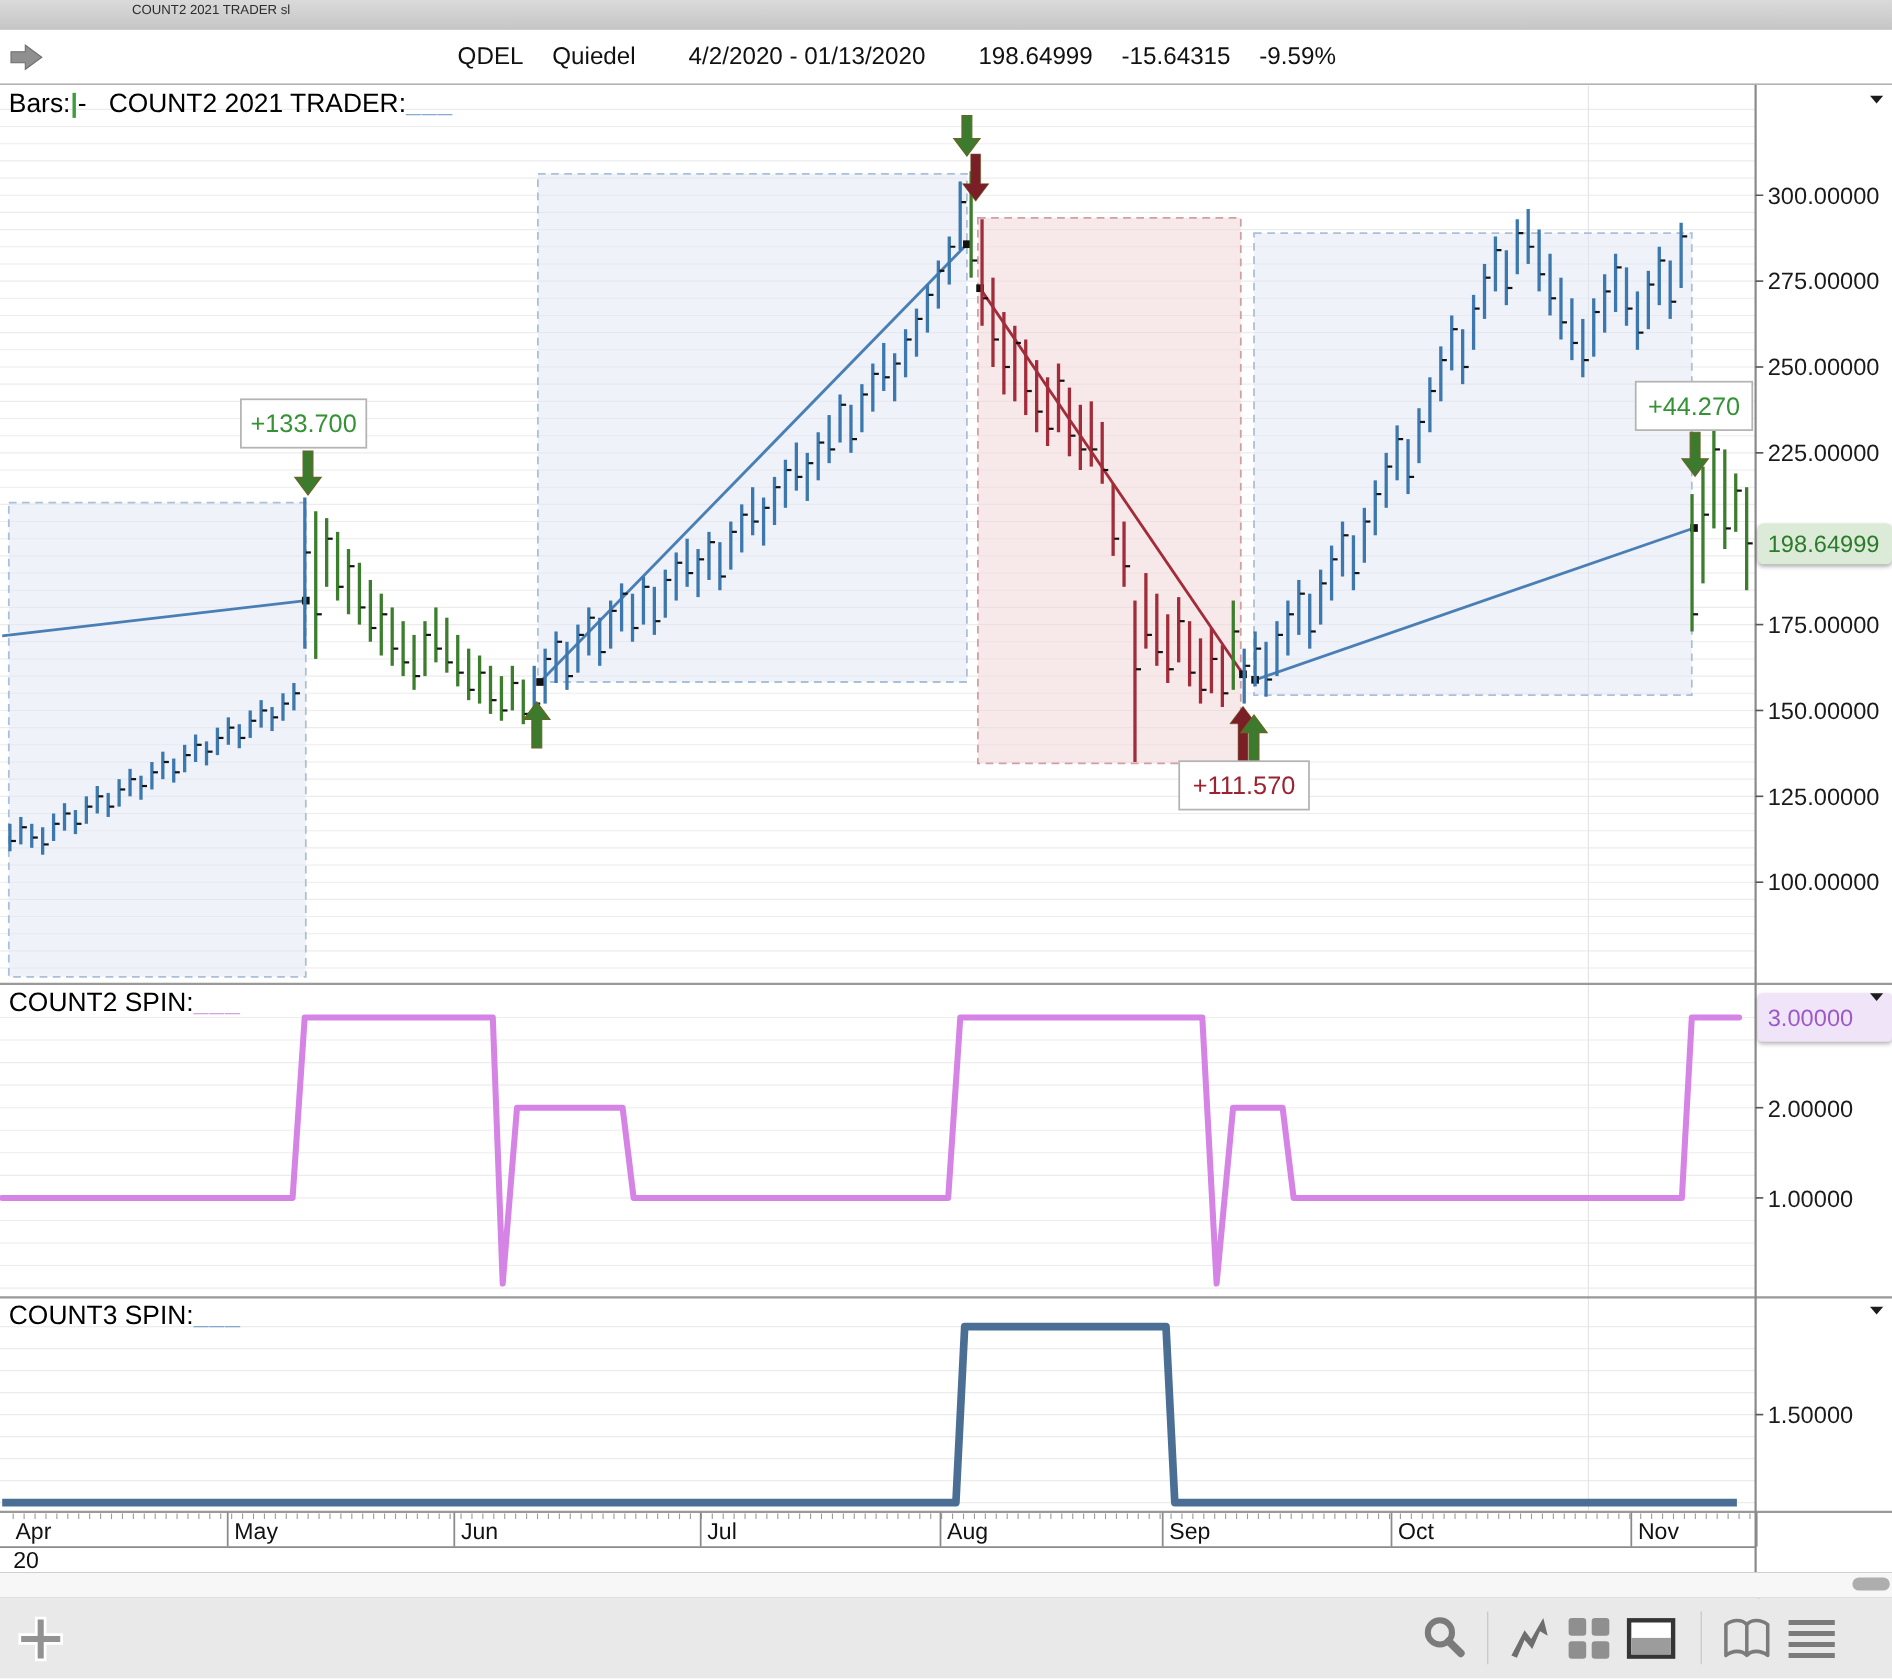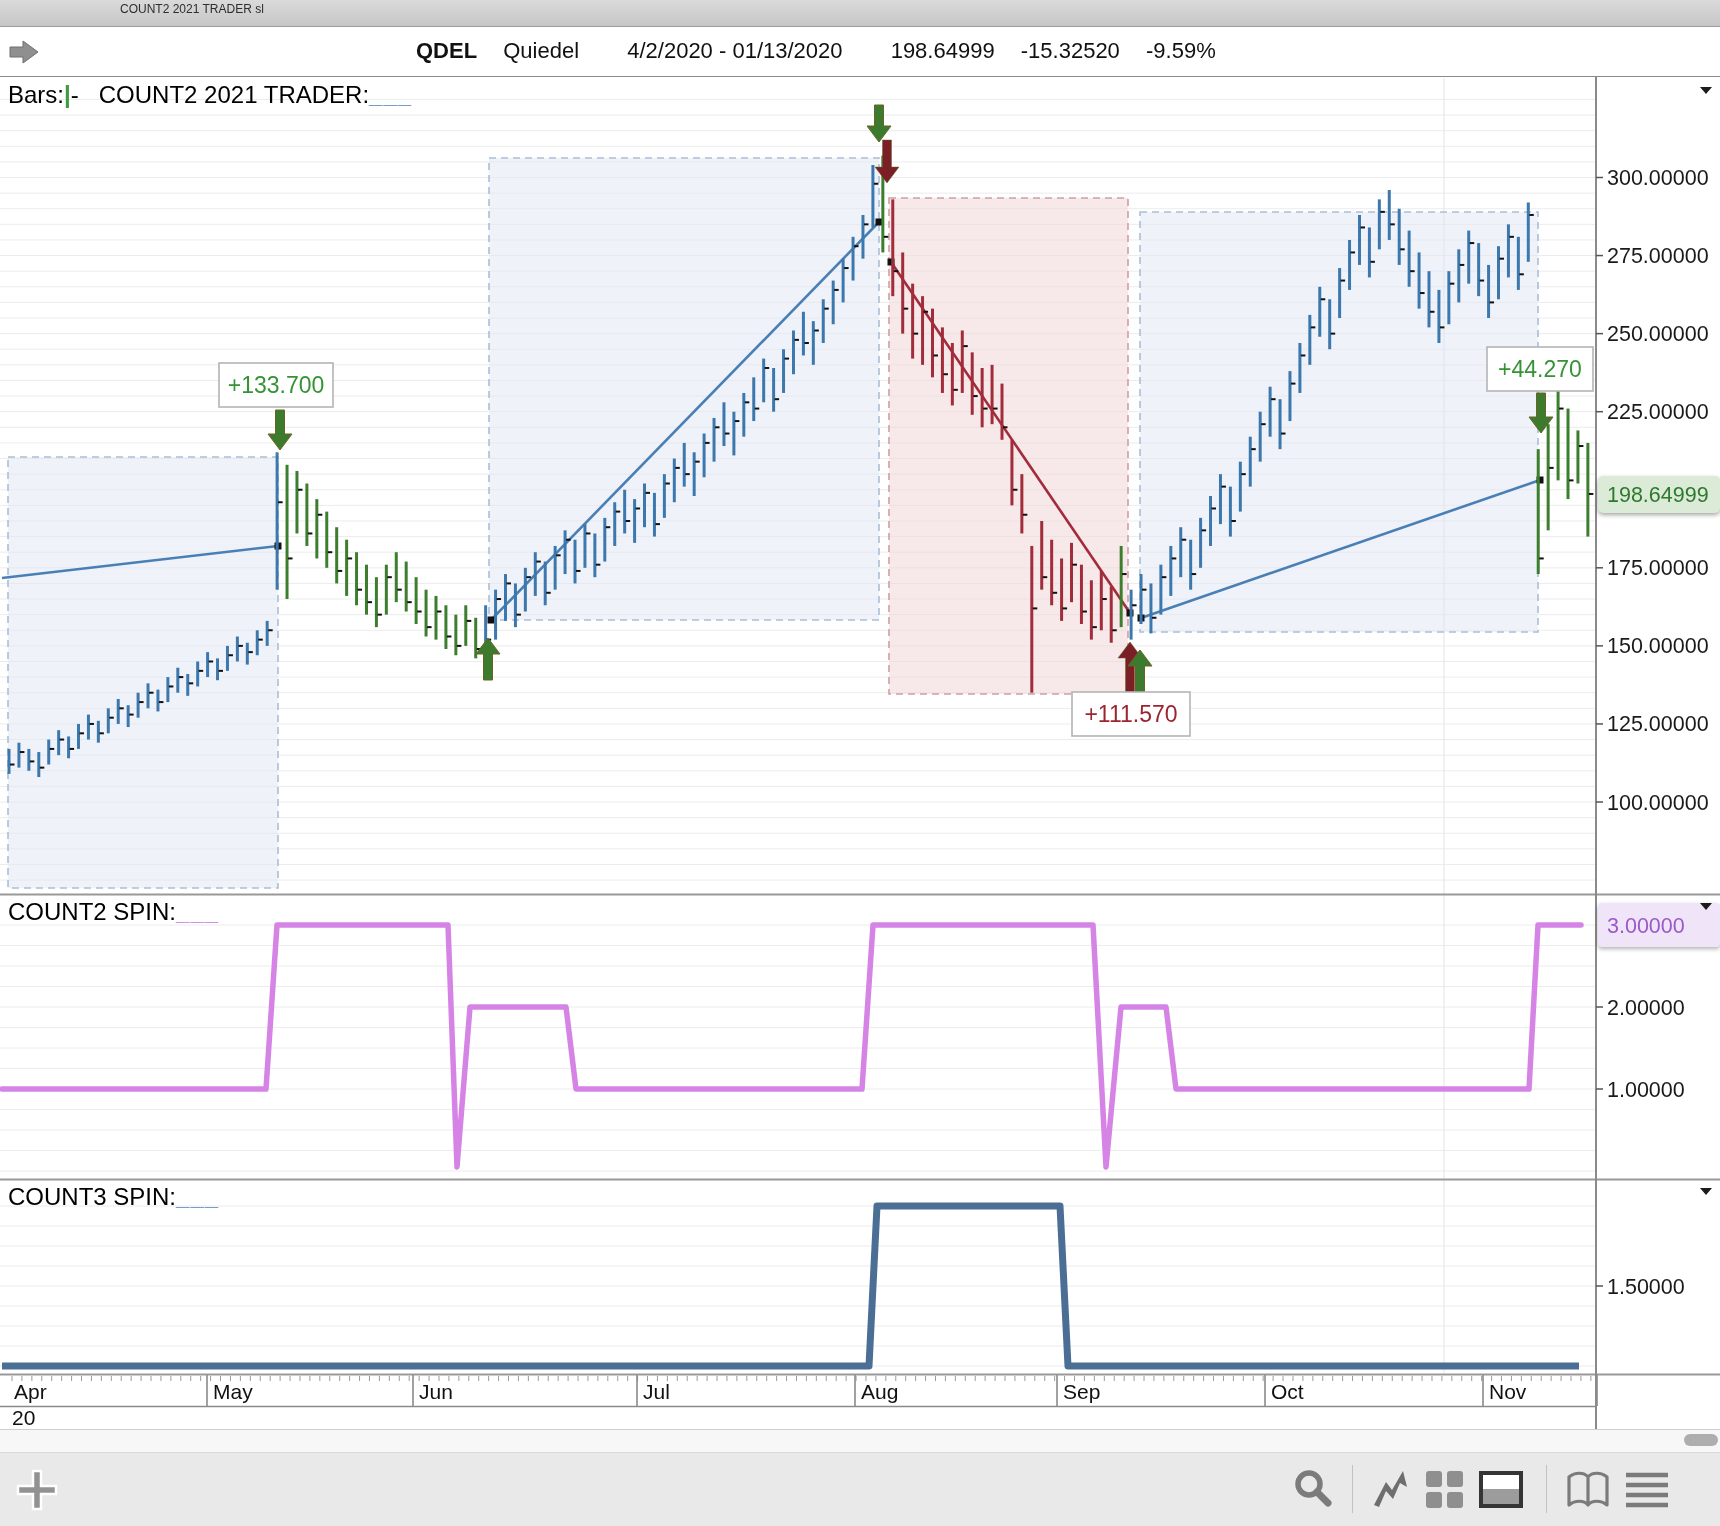--- a/index.html
+++ b/index.html
@@ -6,21 +6,21 @@
   body{width:1720px;height:1526px;position:relative;overflow:hidden;
        font-family:"Liberation Sans", sans-serif;color:#111;}
   .titlebar{position:absolute;left:0;top:0;width:1720px;height:26px;
     background:linear-gradient(#dadada,#c6c6c6);border-bottom:1.5px solid #9d9d9d;}
   .titlebar .t{position:absolute;left:120px;top:2px;font-size:12px;color:#2d2d2d;}
   .header{position:absolute;left:0;top:27px;width:1720px;height:49px;background:#fff;
     border-bottom:1.5px solid #8a8a8a;}
   .hdr-arrow{position:absolute;left:8px;top:12px;}
   .hdr-text{position:absolute;left:416px;top:11px;font-size:22px;white-space:nowrap;}
   .hdr-text span{margin-right:20px;}
-  .hdr-text .sym{font-weight:bold;}
+  .hdr-text .sym{font-weight:normal;}
   .hdr-text .gap{margin-right:42px;}
   #chartwrap{position:absolute;left:0;top:77px;width:1720px;height:1353px;}
   .pane-label{position:absolute;font-size:24px;white-space:pre;color:#000;}
   .u-blue{color:#6b95c8;font-weight:bold;letter-spacing:1px;}
   .u-purple{color:#c98fe0;font-weight:bold;letter-spacing:1px;}
   .bar-icon{color:#3f9b3f;font-weight:bold;}
   .daily-box{position:absolute;left:1598px;top:1375px;width:121px;height:52px;background:#fff;
     border-left:2px solid #8a8a8a; box-sizing:border-box;}
   .daily-box .txt{position:absolute;left:26px;top:13px;font-size:22px;}
   .daily-box .tri{position:absolute;right:9px;top:14px;width:0;height:0;
@@ -41,21 +41,21 @@
 
 <div class="header">
   <svg class="hdr-arrow" width="34" height="26">
     <path d="M2 8 h13 v-6 l15 11 -15 11 v-6 H2 z" fill="#8f8f8f" stroke="#6e6e6e" stroke-width="1"></path>
   </svg>
   <div class="hdr-text">
     <span class="sym">QDEL</span>
     <span class="gap">Quiedel</span>
     <span class="gap">4/2/2020 - 01/13/2020</span>
     <span>198.64999</span>
-    <span>-15.32520</span>
+    <span>-15.64315</span>
     <span>-9.59%</span>
   </div>
 </div>
 
 <div id="chartwrap">
   <svg id="chartsvg" width="1720" height="1353" viewBox="0 77 1720 1353">
       <rect x="0" y="77" width="1720" height="1353" fill="#ffffff"></rect>
       <line x1="0" y1="880.0625" x2="1596" y2="880.0625" stroke="#ececec" stroke-width="1"></line>
       <line x1="0" y1="864.45" x2="1596" y2="864.45" stroke="#ececec" stroke-width="1"></line>
       <line x1="0" y1="848.8375" x2="1596" y2="848.8375" stroke="#ececec" stroke-width="1"></line>

